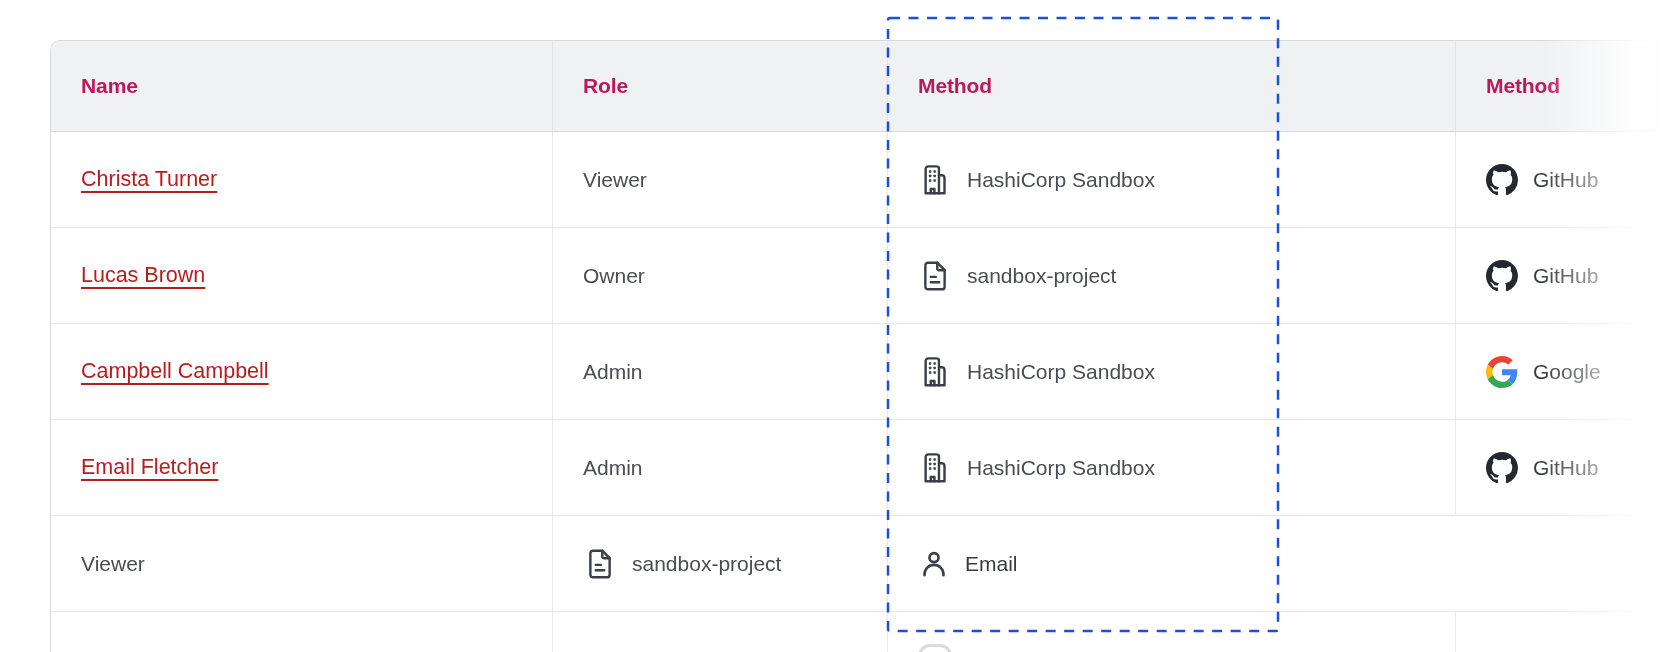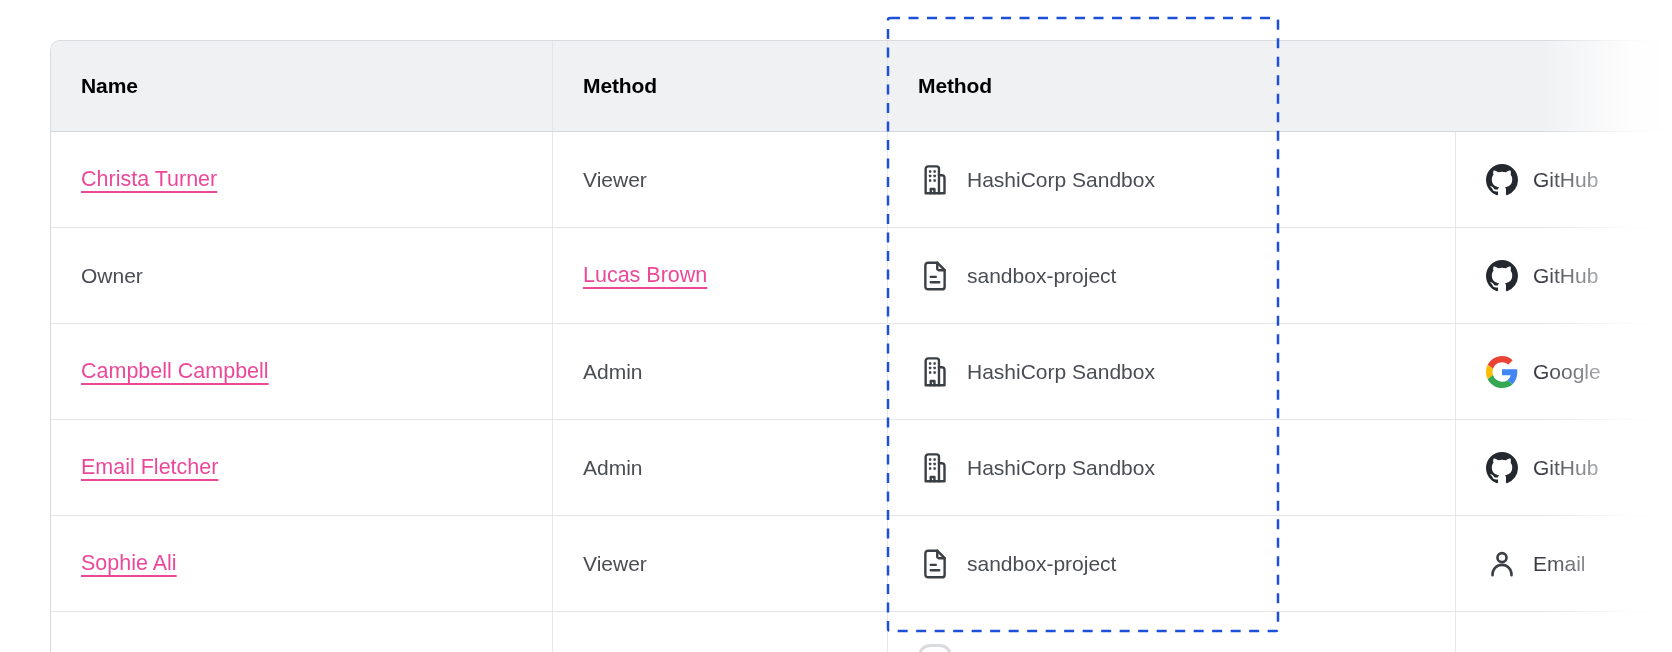--- a/index.html
+++ b/index.html
@@ -33,21 +33,21 @@
     background: #f0f1f3;
     border-bottom: 1px solid #d6d8dc;
   }
   .th {
     display: flex;
     align-items: center;
     padding-left: 30px;
     font-size: 21px;
     font-weight: 700;
     letter-spacing: -0.1px;
-    color: #000000;
+    color: #be185d;
     border-right: 1px solid #e2e4e7;
   }
   .th:last-child { border-right: none; }
 
   .tr {
     height: 96px;
     border-bottom: 1px solid #e5e6e9;
     background: #ffffff;
   }
   .tr.partial { border-bottom: none; height: 96px; }
@@ -60,21 +60,21 @@
     color: #4a4d53;
     border-right: 1px solid #e7e8eb;
     overflow: hidden;
     white-space: nowrap;
   }
   .td:last-child { border-right: none; }
 
   .name-link {
     font-size: 21.5px;
     font-weight: 500;
-    color: #ec4899;
+    color: #b91c1c;
     text-decoration: underline;
     text-decoration-thickness: 2px;
     text-underline-offset: 5px;
     cursor: pointer;
   }
   .method-cell { color: #383b41; }
 
   
   .icon { display: none; flex: 0 0 auto; }
   .scope-cell[data-icon="organization"] .icon-organization { display: block; }
@@ -153,20 +153,21 @@
       <circle cx="12" cy="7.2" r="3.4"></circle>
       <path d="M4.9 20.4v-.7a7.1 7.1 0 0 1 14.2 0v.7"></path>
     </g>
   </defs>
 </svg>
 
 <div class="members-table">
 
   <div class="trow thead">
     <div class="th">Name</div>
+    <div class="th">Role</div>
     <div class="th">Method</div>
     <div class="th">Method</div>
   </div>
 
   <div class="trow tr">
     <div class="td">
       <a class="name-link">Christa Turner</a>
     </div>
     <div class="td">
         <span>Viewer</span>
@@ -182,25 +183,25 @@
       <svg class="icon icon-github method-icon-svg" viewBox="0 0 16 16" fill="#24292f">
           <use href="#ic-github"></use>
         </svg>
 
       <span>GitHub</span>
     </div>
   </div>
 
   <div class="trow tr">
     <div class="td">
+      <a class="name-link">Lucas Brown</a>
+    </div>
+    <div class="td">
         <span>Owner</span>
       </div>
-    <div class="td">
-      <a class="name-link">Lucas Brown</a>
-    </div>
     <div class="td scope-cell" data-icon="project">
 
       <svg class="icon icon-project scope-icon-svg" viewBox="0 0 24 24">
           <use href="#ic-file"></use>
         </svg>
       <span>sandbox-project</span>
     </div>
     <div class="td method-cell" data-icon="github">
       <svg class="icon icon-github method-icon-svg" viewBox="0 0 16 16" fill="#24292f">
           <use href="#ic-github"></use>
@@ -252,23 +253,20 @@
       <svg class="icon icon-github method-icon-svg" viewBox="0 0 16 16" fill="#24292f">
           <use href="#ic-github"></use>
         </svg>
 
       <span>GitHub</span>
     </div>
   </div>
 
   <div class="trow tr">
     <div class="td">
-      <a class="name-link">Sophie Ali</a>
-    </div>
-    <div class="td">
         <span>Viewer</span>
       </div>
     <div class="td scope-cell" data-icon="project">
 
       <svg class="icon icon-project scope-icon-svg" viewBox="0 0 24 24">
           <use href="#ic-file"></use>
         </svg>
       <span>sandbox-project</span>
     </div>
     <div class="td method-cell" data-icon="email">

